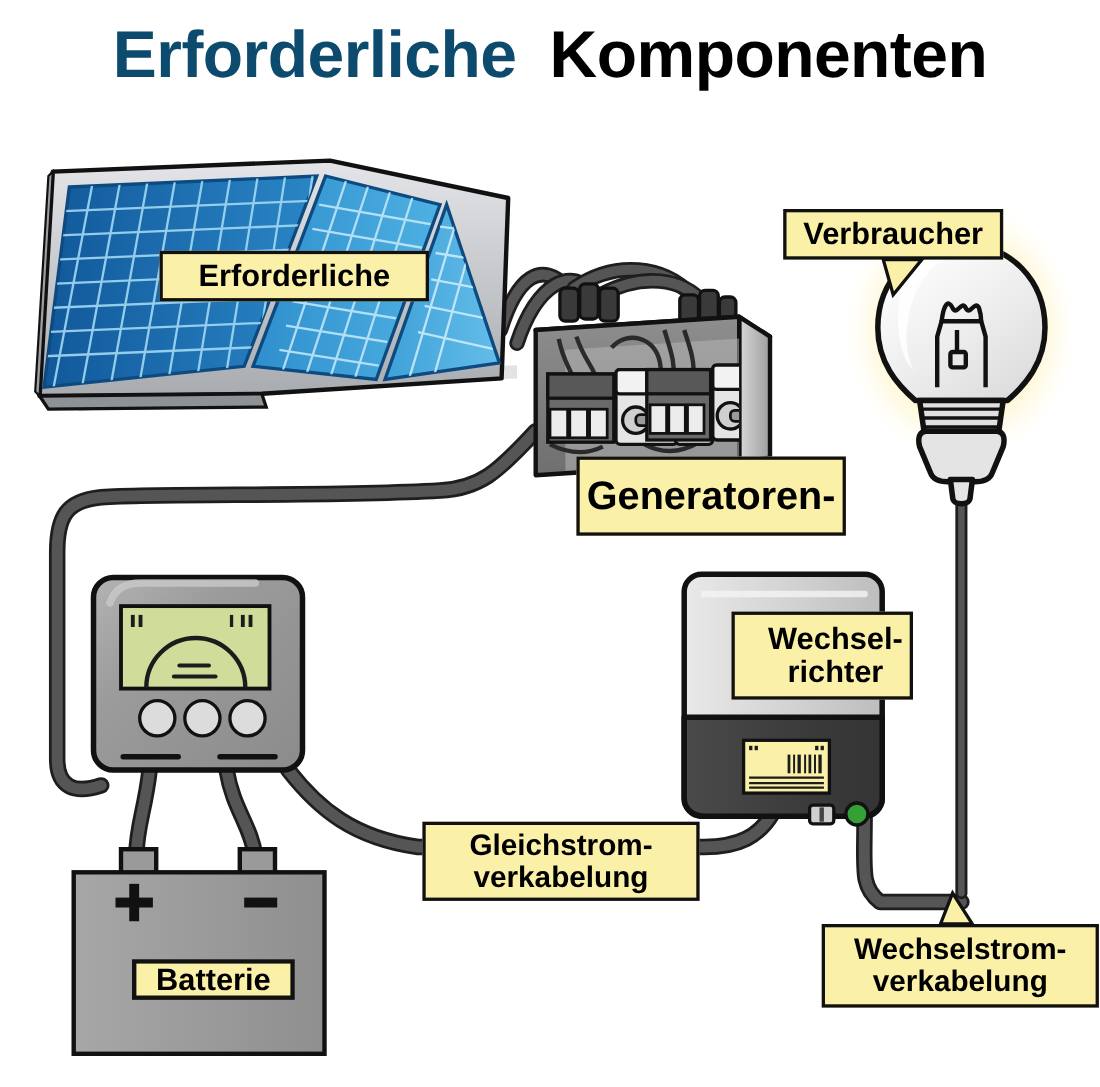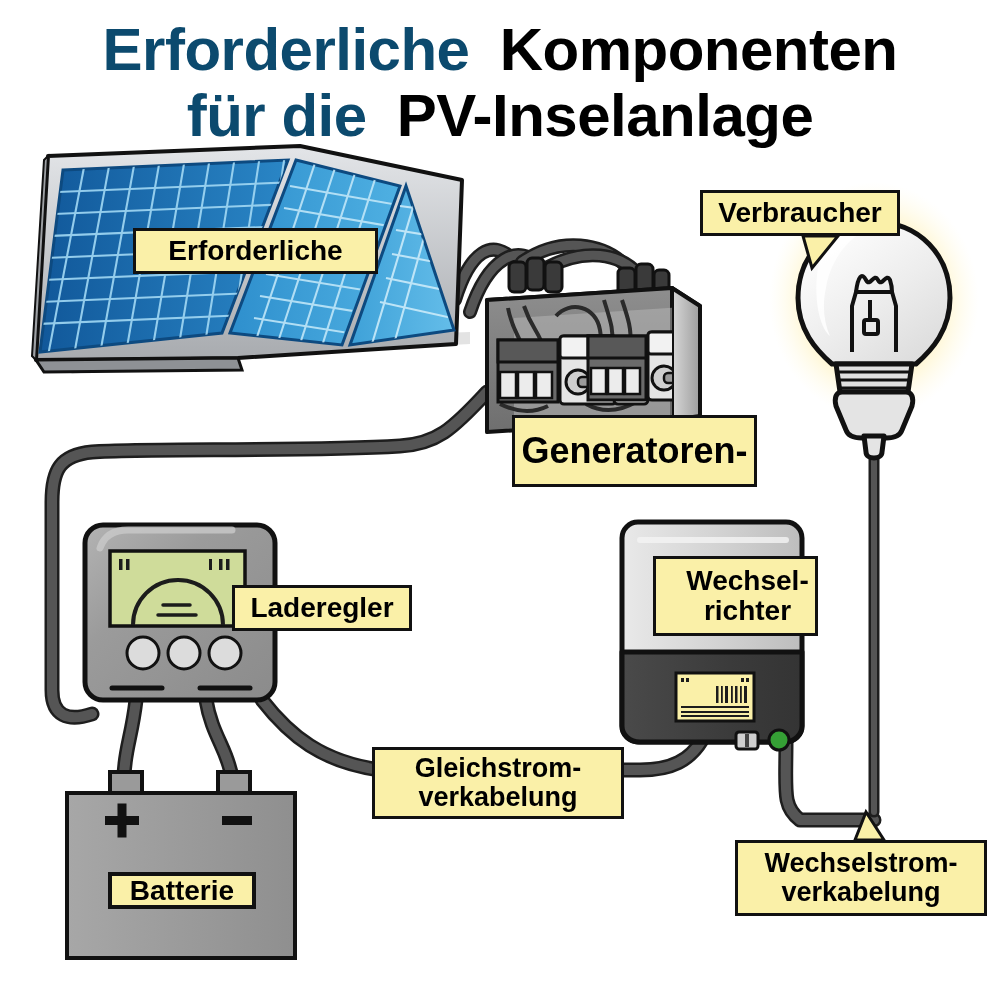--- a/index.html
+++ b/index.html
@@ -11,21 +11,21 @@
   .ttl{position:absolute;width:1000px;text-align:center;
        font-weight:bold;letter-spacing:-0.5px;white-space:nowrap;}
   #title1{top:18px;font-size:60px;line-height:64px;}
   #title2{top:84px;font-size:60px;line-height:64px;}
   .t-light{color:#0c4a6e;}
   .t-dark{color:#000000;}
 
   .lbl{position:absolute;background:#faf0a8;border:3px solid #111;
        color:#000;font-weight:bold;text-align:center;
        display:flex;align-items:center;justify-content:center;
-       line-height:1.06;box-sizing:border-box;}
+       line-height:1.06;box-sizing:border-box;margin-left:12px;}
   .lbl span{display:block;}
   #lab-solar{left:133px;top:228px;width:245px;height:46px;font-size:28px;}
   #lab-gak{left:512px;top:415px;width:245px;height:72px;font-size:36px;}
   #lab-verbraucher{left:700px;top:190px;width:200px;height:46px;font-size:28px;}
   #lab-laderegler{left:232px;top:585px;width:180px;height:46px;font-size:28px;}
   #lab-wr{left:653px;top:556px;width:165px;height:80px;font-size:28px;padding-left:24px;}
   #lab-dc{left:372px;top:747px;width:252px;height:72px;font-size:27px;}
   #lab-ac{left:735px;top:840px;width:252px;height:76px;font-size:27px;}
   #lab-batt{left:108px;top:872px;width:148px;height:37px;font-size:28px;
             border-width:4px;}
@@ -401,42 +401,35 @@
 
       <rect x="222" y="816" width="30" height="9" fill="#111"></rect>
     </g>
 
   </svg>
 
   <div class="ttl" id="title1">
     <span class="t-light">Erforderliche</span>
     <span class="t-dark" style="margin-left:14px;">Komponenten</span>
   </div>
-  <div class="ttl" id="title2">
-    <span class="t-light">für die</span>
-    <span class="t-dark" style="margin-left:14px;">PV-Inselanlage</span>
-  </div>
 
   <div class="lbl" id="lab-solar">
     <span>Erforderliche</span>
   </div>
 
   <div class="lbl" id="lab-gak">
     <div>
       <span>Generatoren-</span>
     </div>
   </div>
 
   <div class="lbl" id="lab-verbraucher">
     <span>Verbraucher</span>
   </div>
 
-  <div class="lbl" id="lab-laderegler">
-    <span>Laderegler</span>
-  </div>
 
   <div class="lbl" id="lab-wr">
     <div>
       <span>Wechsel-</span>
       <span>richter</span>
     </div>
   </div>
 
   <div class="lbl" id="lab-dc">
     <div>

